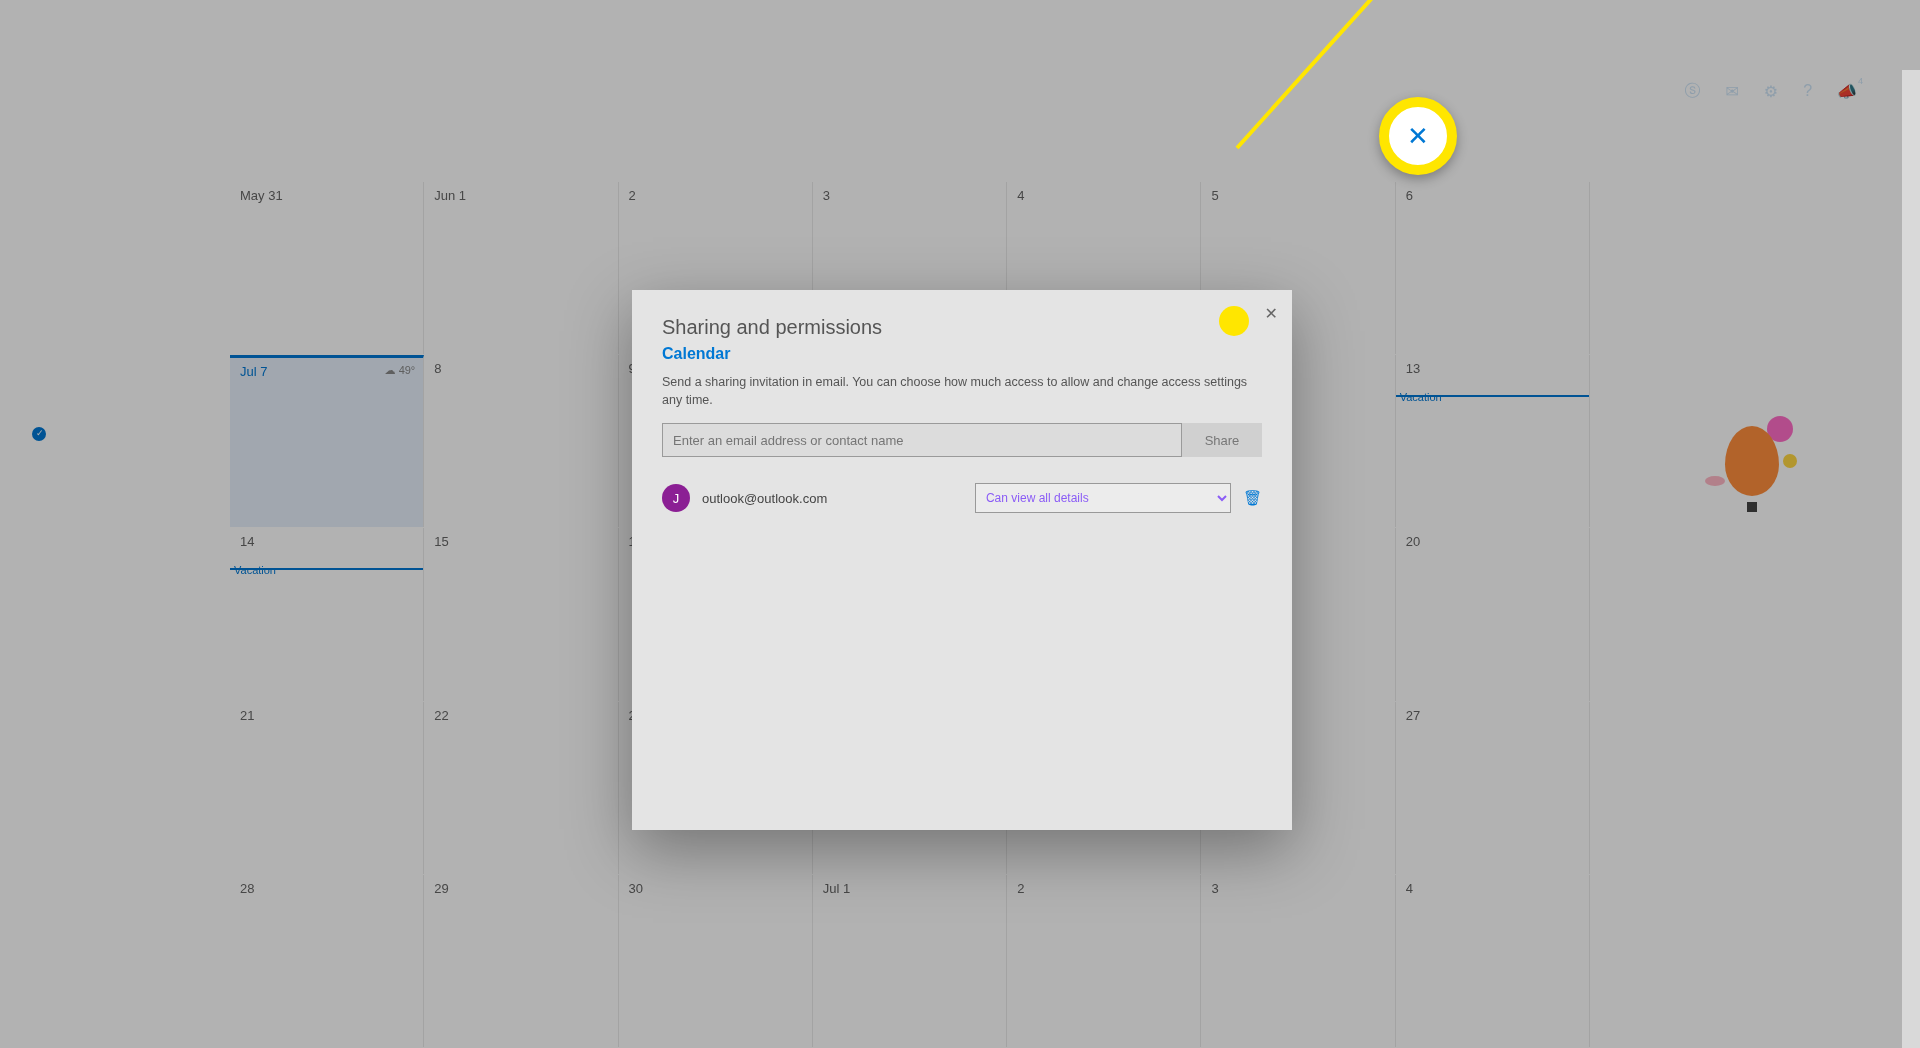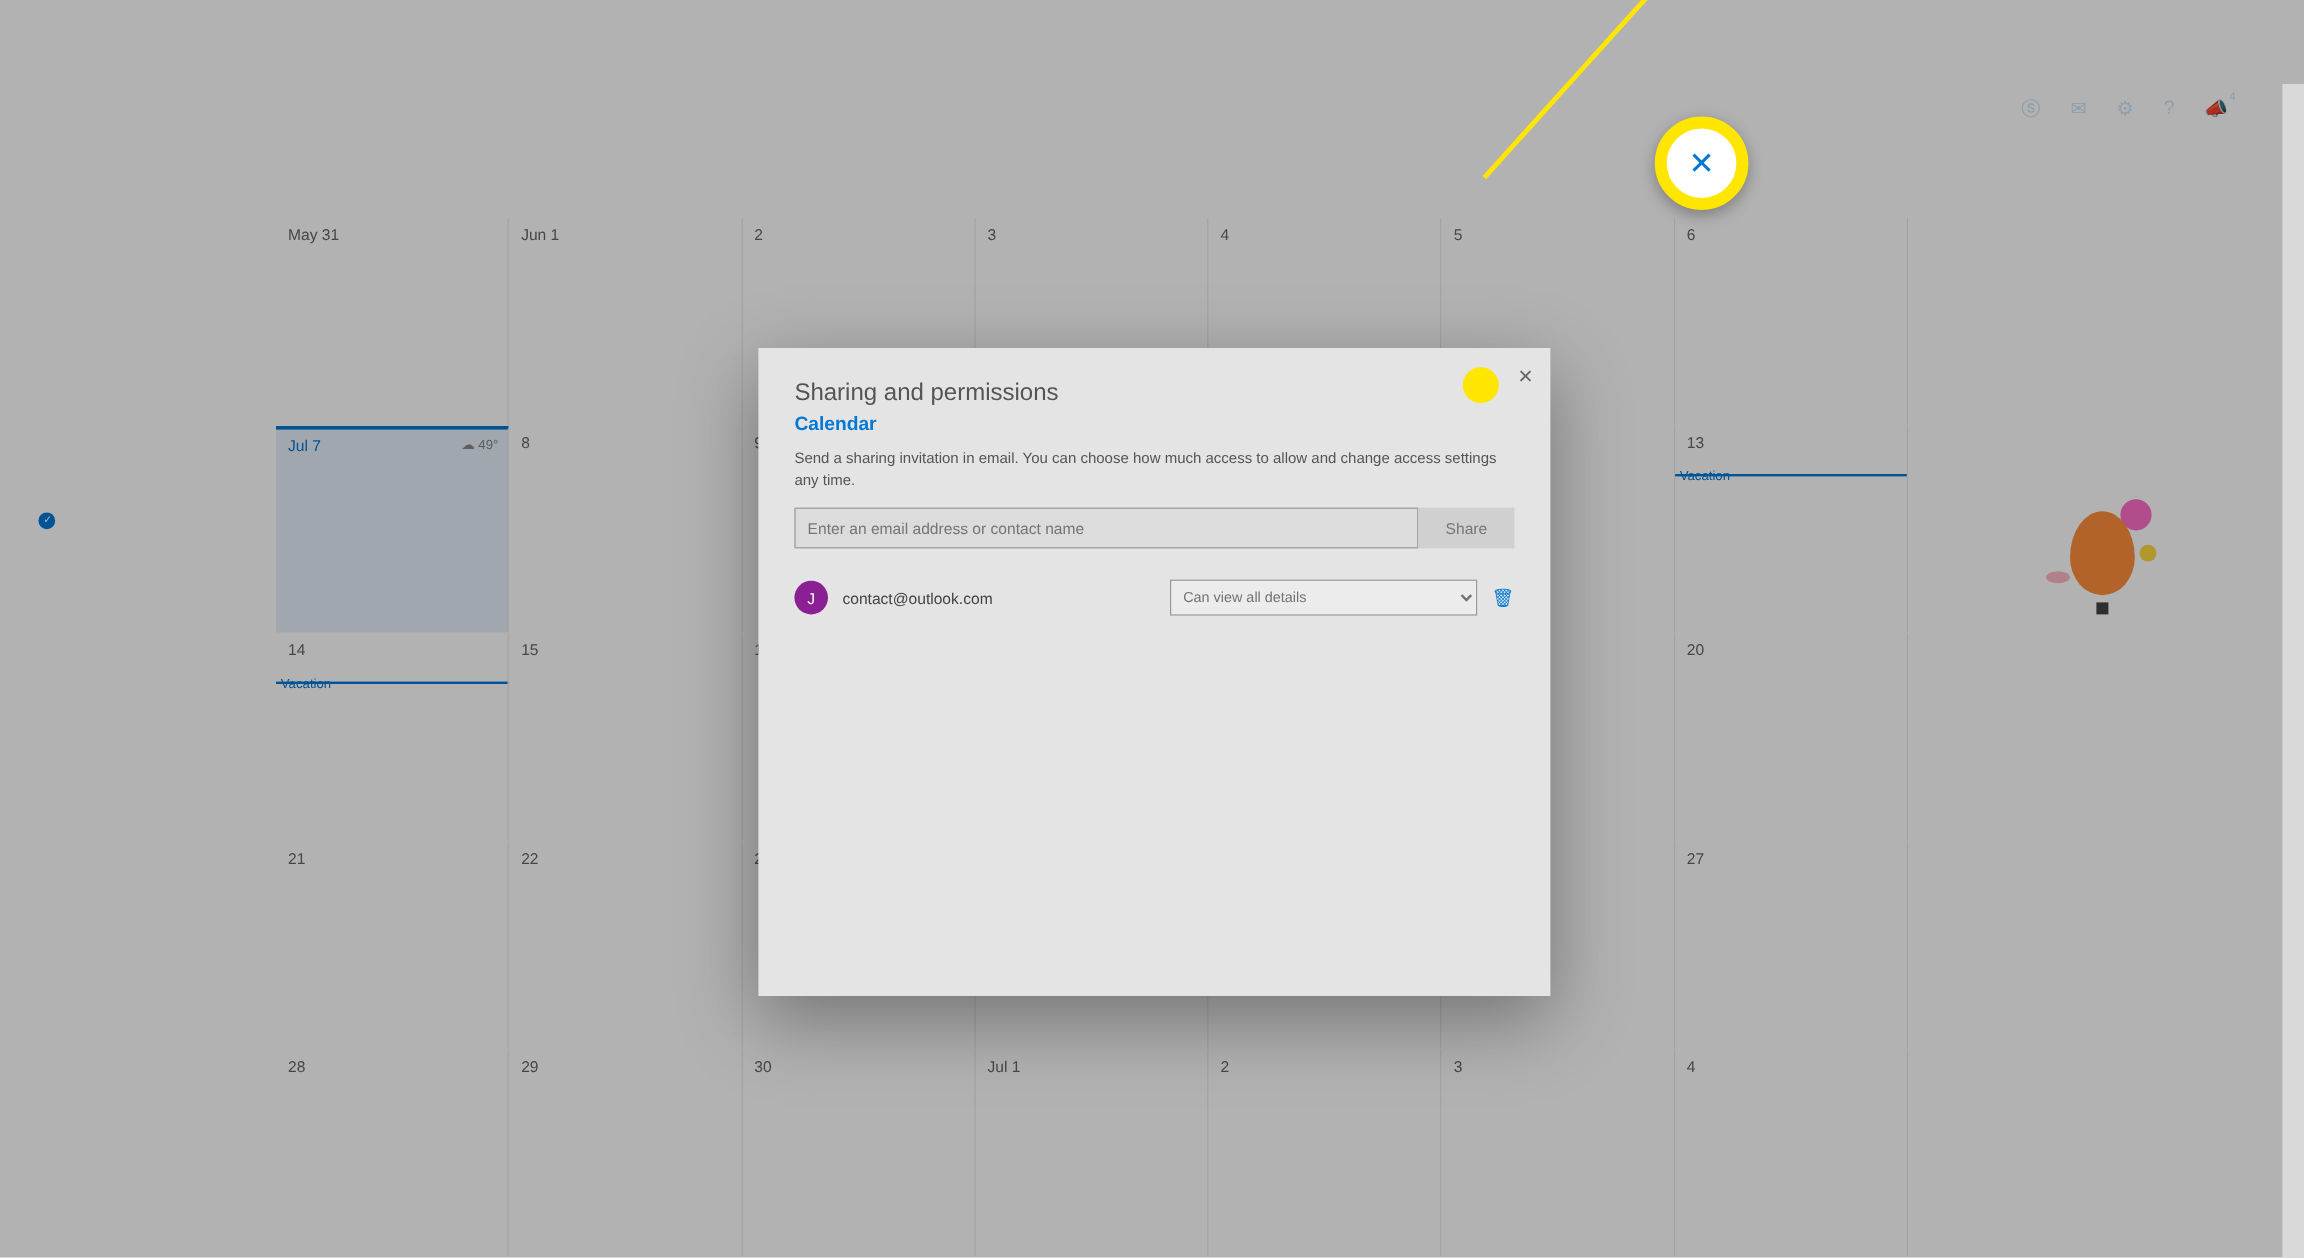--- a/index.html
+++ b/index.html
@@ -92,21 +92,21 @@
   .modal h2 { font-weight: normal; color: #555; font-size: 20px; }
   .modal .close-x { position: absolute; right: 14px; top: 14px; color: #666; font-size: 16px; }
   .modal .subhead { color: #0078d4; font-weight: 600; margin: 6px 0 10px; }
   .modal .desc { font-size: 12.5px; color: #555; line-height: 1.45; margin-bottom: 14px; }
   .modal .add-row { display: flex; margin-bottom: 26px; }
   .modal .add-row input { flex: 1; height: 34px; padding: 0 10px; border: 1px solid #9a9a9a; background: #dcdcdc; font-size: 13px; color: #555; }
   .modal .add-row button { width: 80px; height: 34px; background: #d0d0d0; border: none; color: #777; font-size: 13px; }
   .share-entry { display: flex; align-items: center; gap: 12px; }
   .share-entry .avatar { width: 28px; height: 28px; border-radius: 50%; background: #8b1f94; color: #fff; display: flex; align-items: center; justify-content: center; font-size: 13px; }
   .share-entry .email { font-size: 13px; color: #444; flex: 1; }
-  .share-entry select { width: 256px; height: 30px; font-size: 12px; padding: 0 6px; border: 1px solid #999; background: #ececec; color: #737373; }
+  .share-entry select { width: 256px; height: 30px; font-size: 12px; padding: 0 6px; border: 1px solid #999; background: #ececec; color: #8b5cf6; }
   .share-entry .del { color: #0078d4; font-size: 15px; }
 
   
   .callout-line { position: absolute; left: 1237px; top: 146px; width: 218px; height: 4px; background: #ffe600; transform-origin: left center; transform: rotate(-48deg); z-index: 90; }
   .callout-dot { position: absolute; left: 1219px; top: 306px; width: 30px; height: 30px; border-radius: 50%; background: #ffe600; z-index: 91; }
   .callout-circle { position: absolute; left: 1379px; top: 97px; width: 78px; height: 78px; border-radius: 50%; background: #fff; border: 10px solid #ffe600; display: flex; align-items: center; justify-content: center; z-index: 92; box-shadow: 0 4px 12px rgba(0,0,0,.3); }
   .callout-circle .x { color: #0078d4; font-size: 26px; font-weight: 300; }
 
   
   .scroll-edge { position: absolute; right: 0; top: 70px; bottom: 0; width: 18px; background: #d9d9d9; }
@@ -474,21 +474,21 @@
   <span class="close-x">✕</span>
   <h2>Sharing and permissions</h2>
   <div class="subhead">Calendar</div>
   <div class="desc">Send a sharing invitation in email. You can choose how much access to allow and change access settings any time.</div>
   <div class="add-row">
     <input type="text" placeholder="Enter an email address or contact name" style="">
     <button>Share</button>
   </div>
   <div class="share-entry">
     <span class="avatar">J</span>
-    <span class="email">contact@outlook.com</span>
+    <span class="email">outlook@outlook.com</span>
     <select>
       <option>Can view all details</option>
     </select>
     <span class="del">🗑</span>
   </div>
 </div>
 
 <div class="callout-dot"></div>
 <div class="callout-line"></div>
 <div class="callout-circle">

